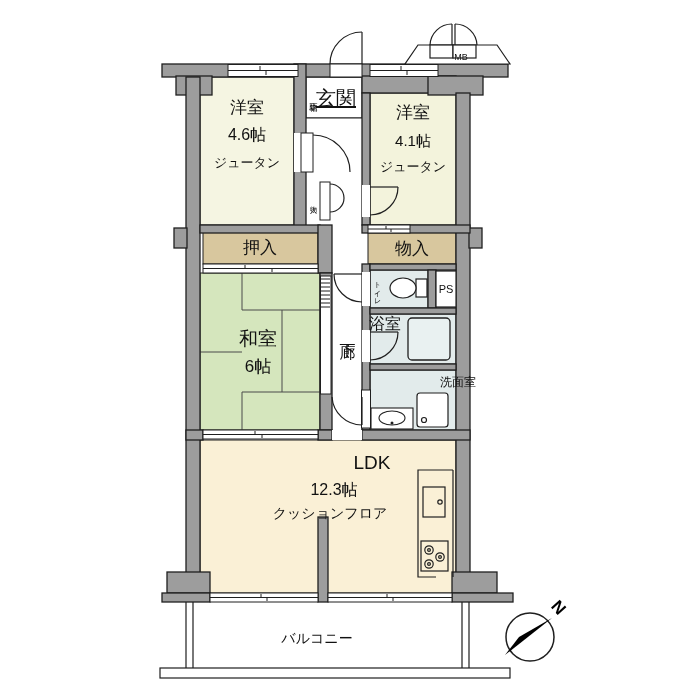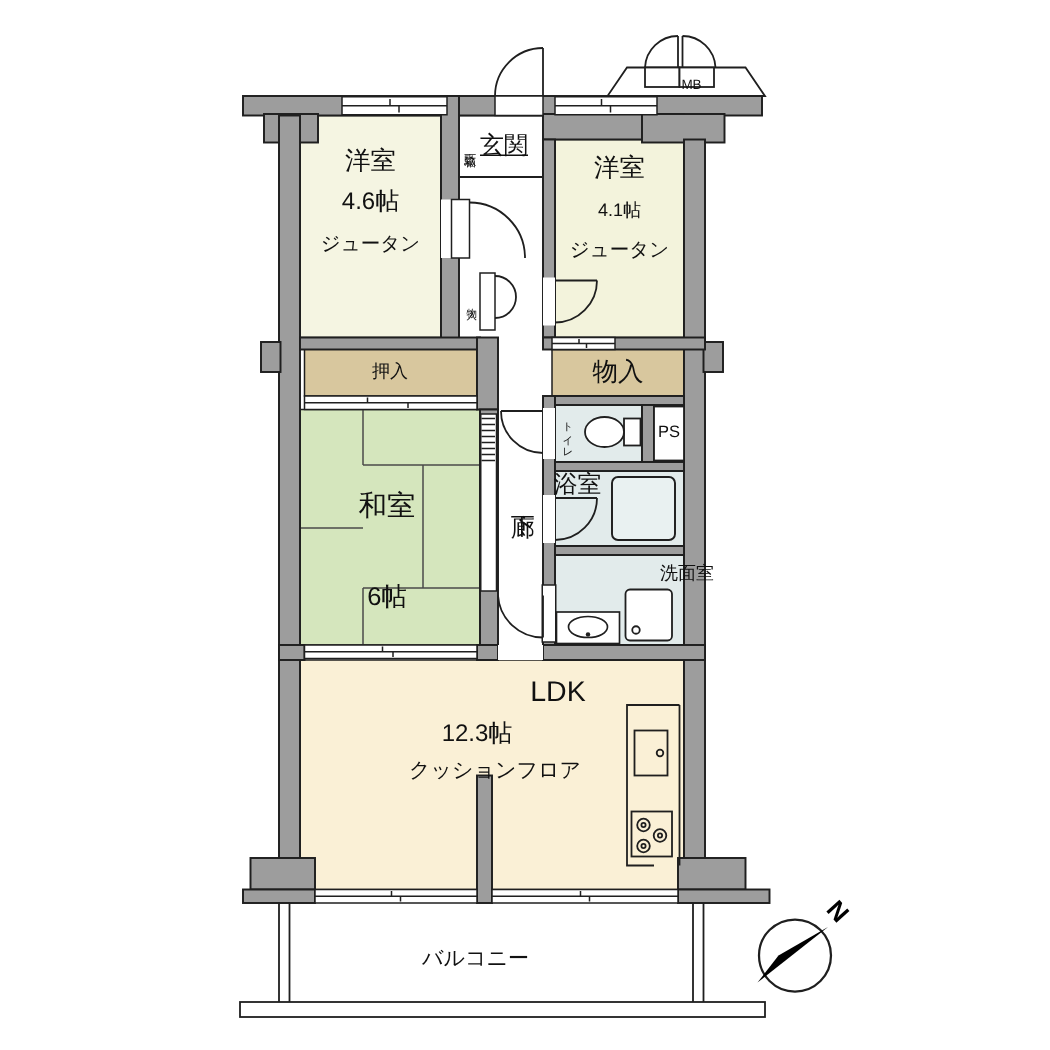--- a/index.html
+++ b/index.html
@@ -214,40 +214,40 @@
     <circle cx="530" cy="637" r="24" fill="none" stroke="#1f1f1f" stroke-width="1.5"></circle>
     <polygon points="552,618 505,655 519,637" fill="#000000"></polygon>
   </g>
 </svg>
 
   <div class="label" style="left:247px;top:107px;font-size:17px;">洋室</div>
   <div class="label" style="left:247px;top:135px;font-size:16px;">4.6帖</div>
   <div class="label" style="left:247px;top:162px;font-size:13px;">ジュータン</div>
 
   <div class="label" style="left:413px;top:112px;font-size:17px;">洋室</div>
-  <div class="label" style="left:413px;top:140px;font-size:12px;">4.1帖</div>
+  <div class="label" style="left:413px;top:140px;font-size:15px;">4.1帖</div>
   <div class="label" style="left:413px;top:166px;font-size:13px;">ジュータン</div>
 
-  <div class="label" style="left:336px;top:98px;font-size:16px;text-decoration:underline;">玄関</div>
+  <div class="label" style="left:336px;top:98px;font-size:20px;text-decoration:underline;">玄関</div>
   <div class="vtext" style="left:312px;top:97px;font-size:8px;">下駄箱</div>
   <div class="vtext" style="left:313px;top:201px;font-size:7px;">物入</div>
 
-  <div class="label" style="left:260px;top:247px;font-size:12px;">押入</div>
+  <div class="label" style="left:260px;top:247px;font-size:17px;">押入</div>
   <div class="label" style="left:412px;top:248px;font-size:17px;">物入</div>
 
   <div class="label" style="left:258px;top:338px;font-size:19px;">和室</div>
-  <div class="label" style="left:258px;top:366px;font-size:17px;margin-top:32px;">6帖</div>
+  <div class="label" style="left:258px;top:366px;font-size:17px;">6帖</div>
 
   <div class="vtext" style="left:347px;top:331px;font-size:16px;">廊下</div>
   <div class="vtext" style="left:377px;top:289px;font-size:7px;">トイレ</div>
   <div class="label" style="left:446px;top:289px;font-size:11px;">PS</div>
   <div class="label" style="left:385px;top:324px;font-size:16px;">浴室</div>
   <div class="label" style="left:410px;top:382px;font-size:12px;margin-left:48px;">洗面室</div>
 
   <div class="label" style="left:330px;top:462px;font-size:19px;margin-left:42px;">LDK</div>
-  <div class="label" style="left:318px;top:490px;font-size:16px;">12.3帖</div>
+  <div class="label" style="left:334px;top:490px;font-size:16px;">12.3帖</div>
   <div class="label" style="left:330px;top:513px;font-size:14px;">クッションフロア</div>
 
   <div class="label" style="left:317px;top:638px;font-size:14px;">バルコニー</div>
   <div class="label" style="left:461px;top:57px;font-size:9px;">MB</div>
 
   <div class="north" style="left:558px;top:608px;">N</div>
 </div>
 
 </body></html>

